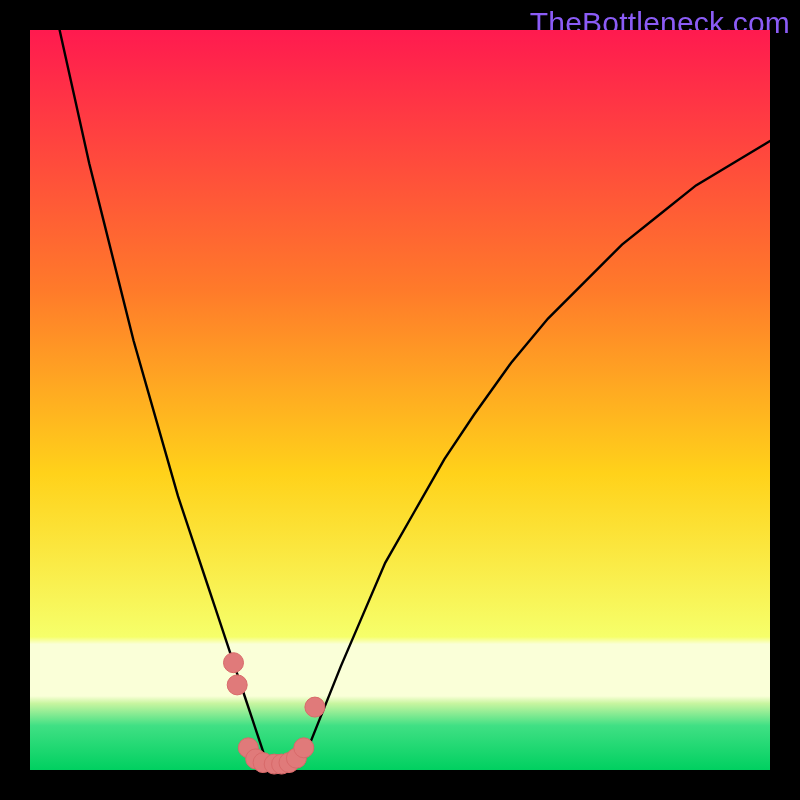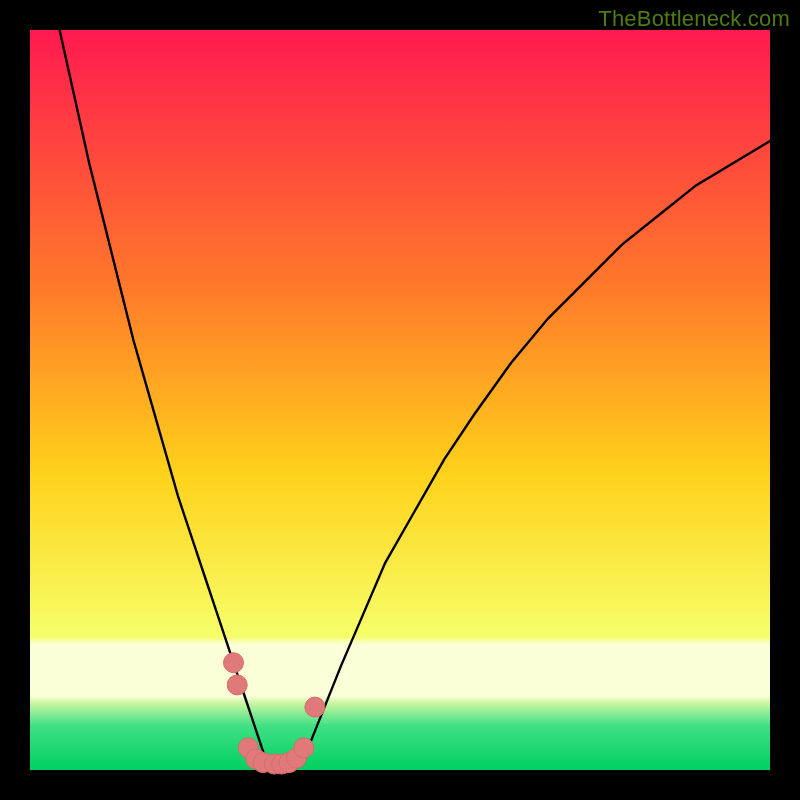--- a/index.html
+++ b/index.html
@@ -22,22 +22,22 @@
     left: 30px;
     top: 30px;
     width: 740px;
     height: 740px;
     overflow: visible;
   }
   .watermark {
     position: absolute;
     top: 6px;
     right: 10px;
-    color: #4d7c0f;
-    font-size: 22px;
+    color: #8b5cf6;
+    font-size: 30px;
     font-weight: 500;
     letter-spacing: 0.2px;
   }
 </style>
 </head>
 <body>
 
 <div class="frame">
   <div class="watermark">TheBottleneck.com</div>
 

